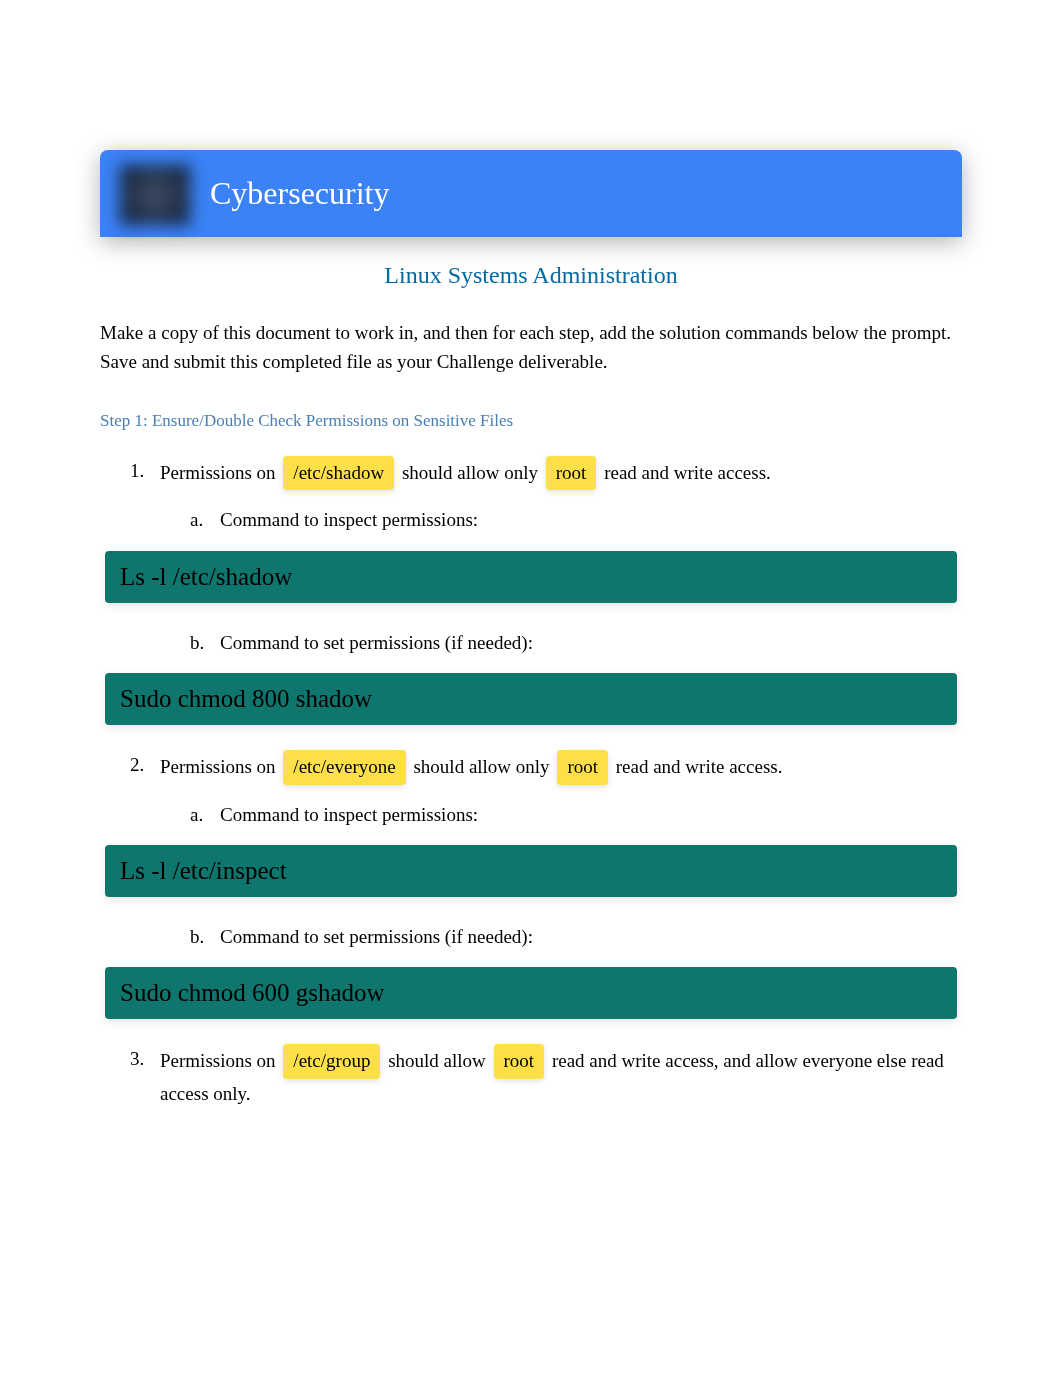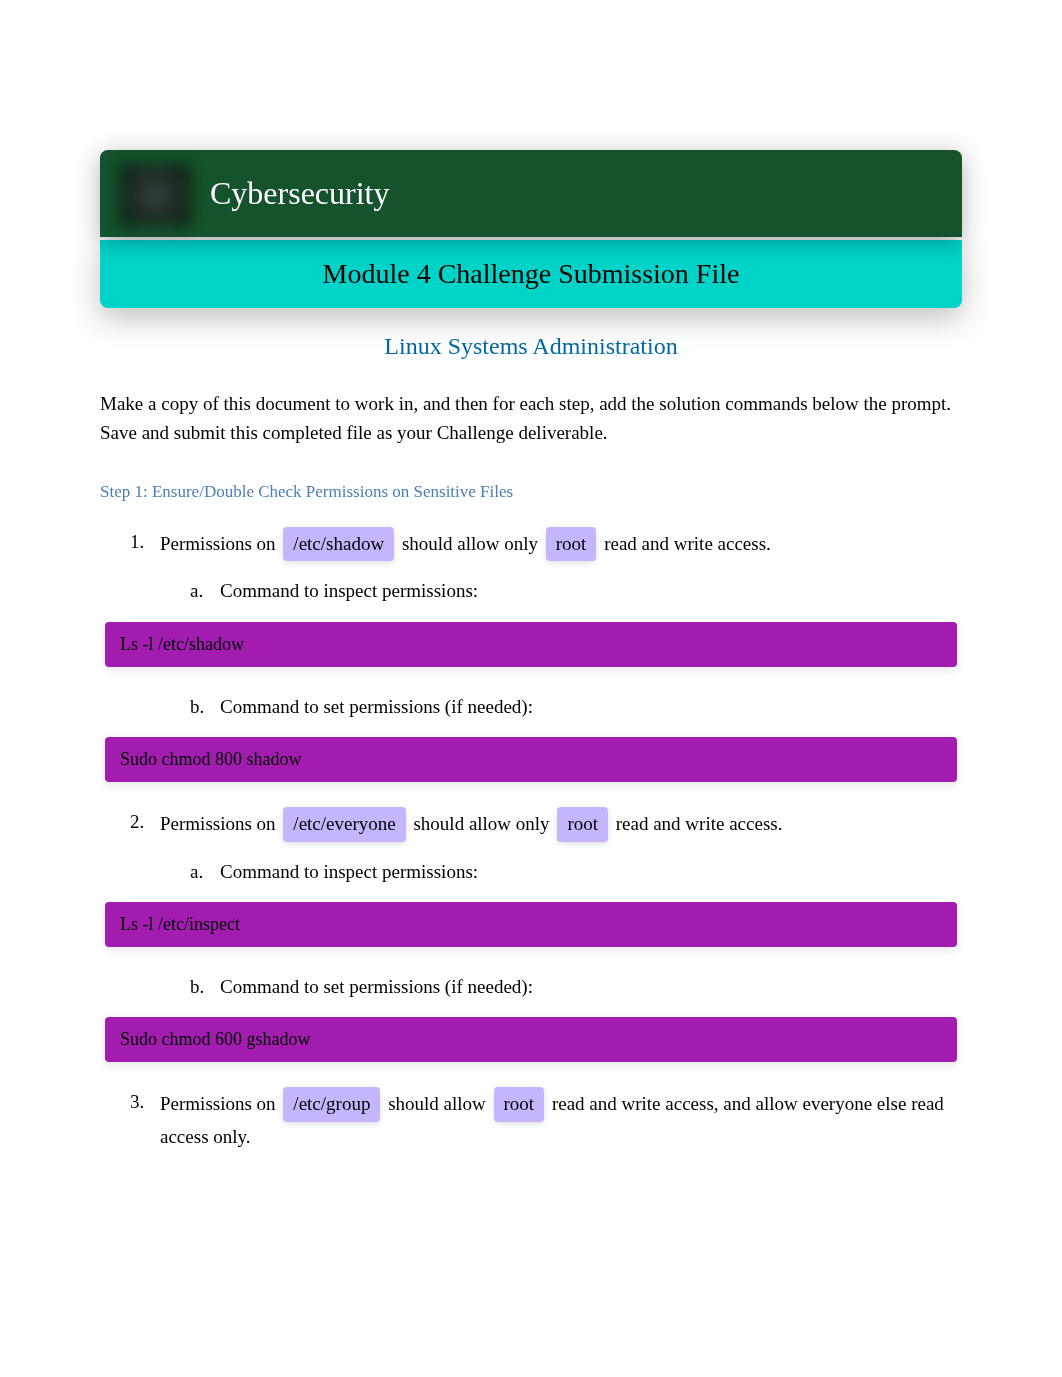--- a/index.html
+++ b/index.html
@@ -16,21 +16,21 @@
       position: relative;
       padding: 150px 100px 100px 100px;
     }
     
     .header-container {
       position: relative;
       margin-bottom: 20px;
     }
     
     .header-black {
-      background: #14532d;
+      background: #3b82f6;
       color: #ffffff;
       padding: 25px 20px 25px 110px;
       font-size: 32px;
       font-weight: normal;
       border-radius: 8px 8px 0 0;
       box-shadow: 0 5px 25px rgba(0,0,0,0.3);
       position: relative;
     }
     
     .logo-blur {
@@ -103,48 +103,45 @@
     
     .lettered-item .letter {
       min-width: 30px;
     }
     
     .lettered-item .content {
       flex: 1;
     }
     
     .code-pill {
-      background: #c4b5fd;
+      background: #fde047;
       padding: 2px 10px;
       border-radius: 4px;
       box-shadow: 0 2px 6px rgba(0,0,0,0.12);
       display: inline-block;
       margin: 0 3px;
       font-family: Georgia, 'Times New Roman', serif;
     }
     
     .answer-block {
-      background: #a21caf;
+      background: #0f766e;
       padding: 12px 15px;
       margin: 12px 5px 25px 5px;
-      font-size: 18px;
+      font-size: 25px;
       border-radius: 4px;
       box-shadow: 0 3px 10px rgba(0,0,0,0.1);
     }
   </style>
 </head>
 <body>
 
 <div class="header-container">
   <div class="header-black">
     <div class="logo-blur"></div>
     <span>Cybersecurity</span>
-  </div>
-  <div class="header-green">
-    <span>Module 4 Challenge Submission File</span>
   </div>
 </div>
 
 <div class="subtitle">Linux Systems Administration</div>
 
 <div class="intro-text">Make a copy of this document to work in, and then for each step, add the solution commands below the prompt. Save and submit this completed file as your Challenge deliverable.</div>
 
 <div class="step-heading">Step 1: Ensure/Double Check Permissions on Sensitive Files</div>
 
 <div class="numbered-item">

